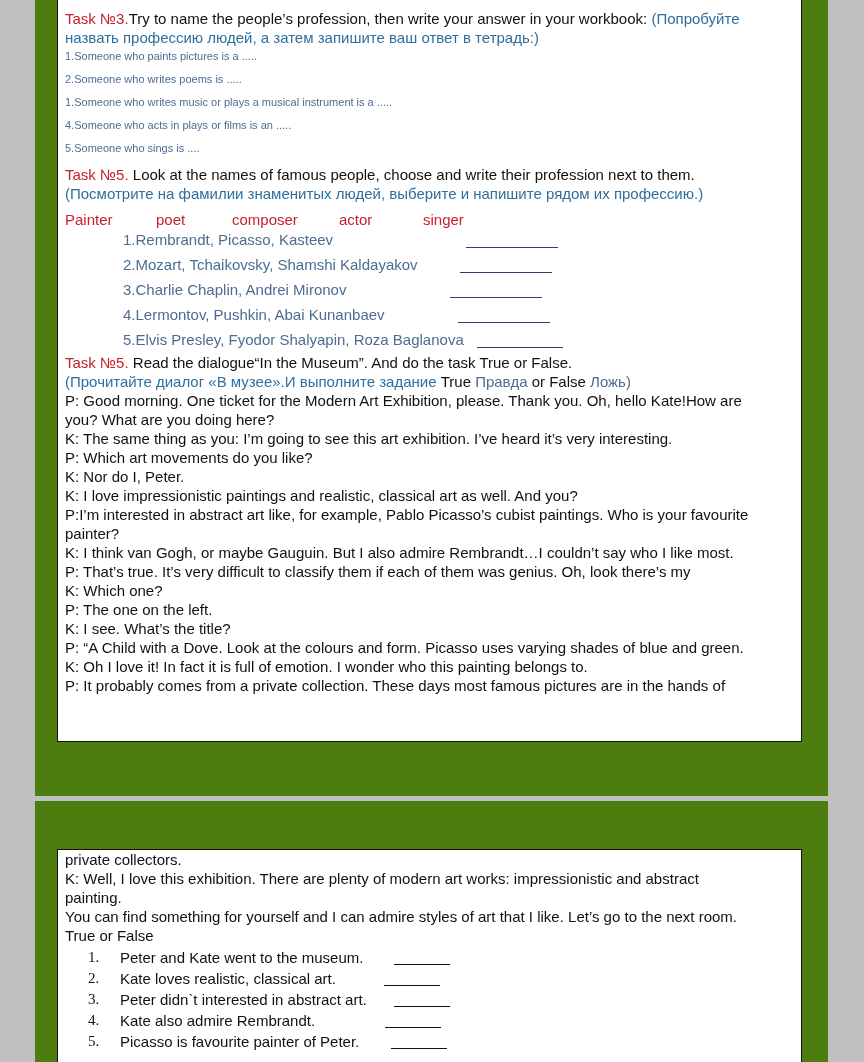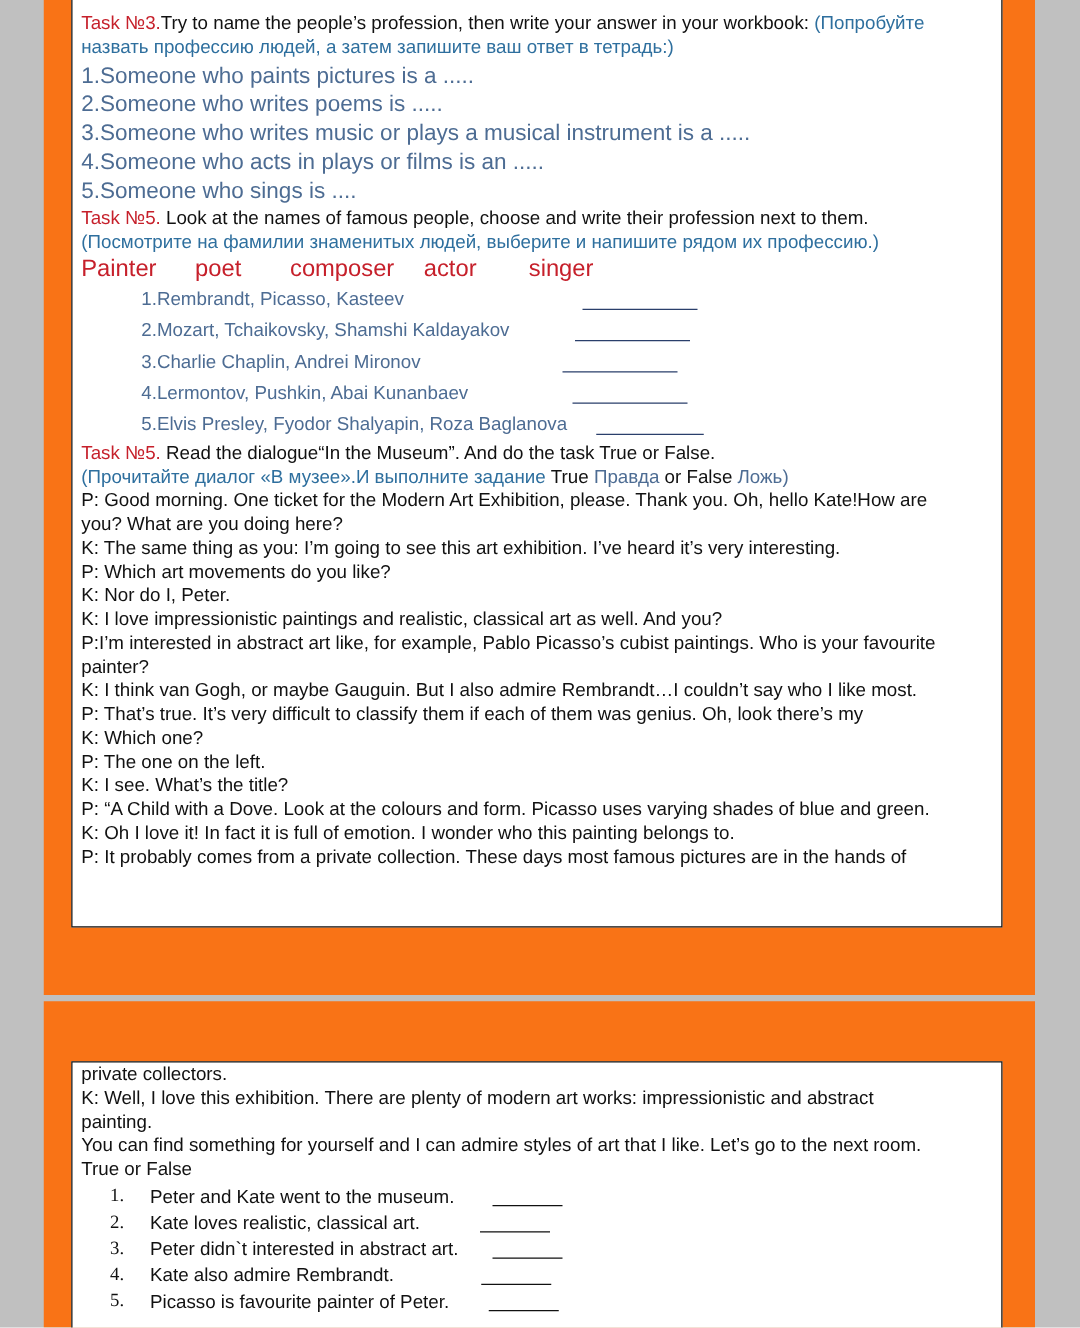--- a/index.html
+++ b/index.html
@@ -4,44 +4,44 @@
   <style>
     html, body { margin: 0; padding: 0; }
     body {
       width: 864px; height: 1062px; overflow: hidden;
       background: #c0c0c0;
       font-family: "Liberation Sans", sans-serif;
       position: relative;
     }
     .page {
       position: absolute; left: 35px; width: 793px;
-      background: #f97316;
+      background: #4d7c0f;
     }
     #page1 { top: 0; height: 796px; }
     #page2 { top: 801px; height: 261px; }
     .box {
       position: absolute; left: 22px; width: 745px;
       border: 1.5px solid #111;
       box-sizing: border-box;
       background: #fff;
     }
     #box1 { top: -4px; height: 746px; }
     #box2 { top: 48px; height: 250px; overflow: hidden; }
     .txt { font-size: 15px; line-height: 19px; color: #111; }
     .red { color: #c6202b; }
     .blue { color: #2e6f9e; }
     .steel { color: #4d6c93; text-align: center; }
     .u { }
     .inner { padding: 0 6px 0 7px; }
     .line { white-space: nowrap; }
-    .row { position: relative; height: 23px; font-size: 18px; color: #4d6c93; }
-    .prof-row { display: flex; font-size: 19px; color: #c6202b; height: 25px; align-items: center; }
+    .row { position: relative; height: 23px; font-size: 11px; color: #4d6c93; }
+    .prof-row { display: flex; font-size: 15px; color: #c6202b; height: 25px; align-items: flex-end; }
     .prof-row span { display: inline-block; }
     .names { position: relative; height: 125px; }
-    .name-item { position: absolute; left: 48px; font-size: 15px; color: #4d6c93; white-space: nowrap; }
+    .name-item { position: absolute; left: 58px; font-size: 15px; color: #4d6c93; white-space: nowrap; }
     .blank { position: absolute; border-bottom: 1px solid #2a3f6b; width: 92px; height: 14px; }
     .dlg { font-size: 15px; line-height: 19px; color: #111; }
     .tf-list { position: relative; }
     .tf-item { position: absolute; left: 0; font-size: 15px; color: #111; white-space: nowrap; }
     .tf-num { position: absolute; left: 23px; font-family: "Liberation Serif", serif; font-size: 15px; }
     .tf-text { position: absolute; left: 55px; }
     .tf-blank { position: absolute; border-bottom: 1px solid #111; width: 56px; height: 14px; }
   </style>
 </head>
 <body>
@@ -49,21 +49,21 @@
 <div class="page" id="page1">
   <div class="box" id="box1">
     <div class="inner" style="padding-top:12px;">
 
       <div class="txt line">
         <span class="red">Task №3.</span><span>Try to name the people’s profession, then write your answer in your workbook: </span><span class="blue">(Попробуйте</span>
       </div>
       <div class="txt line blue" style="margin-bottom:3px;">назвать профессию людей, а затем запишите ваш ответ в тетрадь:)</div>
       <div class="row">1.Someone who paints pictures is a .....</div>
       <div class="row">2.Someone who writes poems is .....</div>
-      <div class="row">3.Someone who writes music or plays a musical instrument is a .....</div>
+      <div class="row">1.Someone who writes music or plays a musical instrument is a .....</div>
       <div class="row">4.Someone who acts in plays or films is an .....</div>
       <div class="row">5.Someone who sings is  ....</div>
 
       <div class="txt line">
         <span class="red">Task №5.</span><span> Look at the names of famous people, choose and write their profession next to them.</span>
       </div>
       <div class="txt line blue">(Посмотрите на фамилии знаменитых людей, выберите и напишите рядом их профессию.)</div>
       <div class="prof-row">
         <span style="width:91px">Painter</span>
         <span style="width:76px">poet</span>

